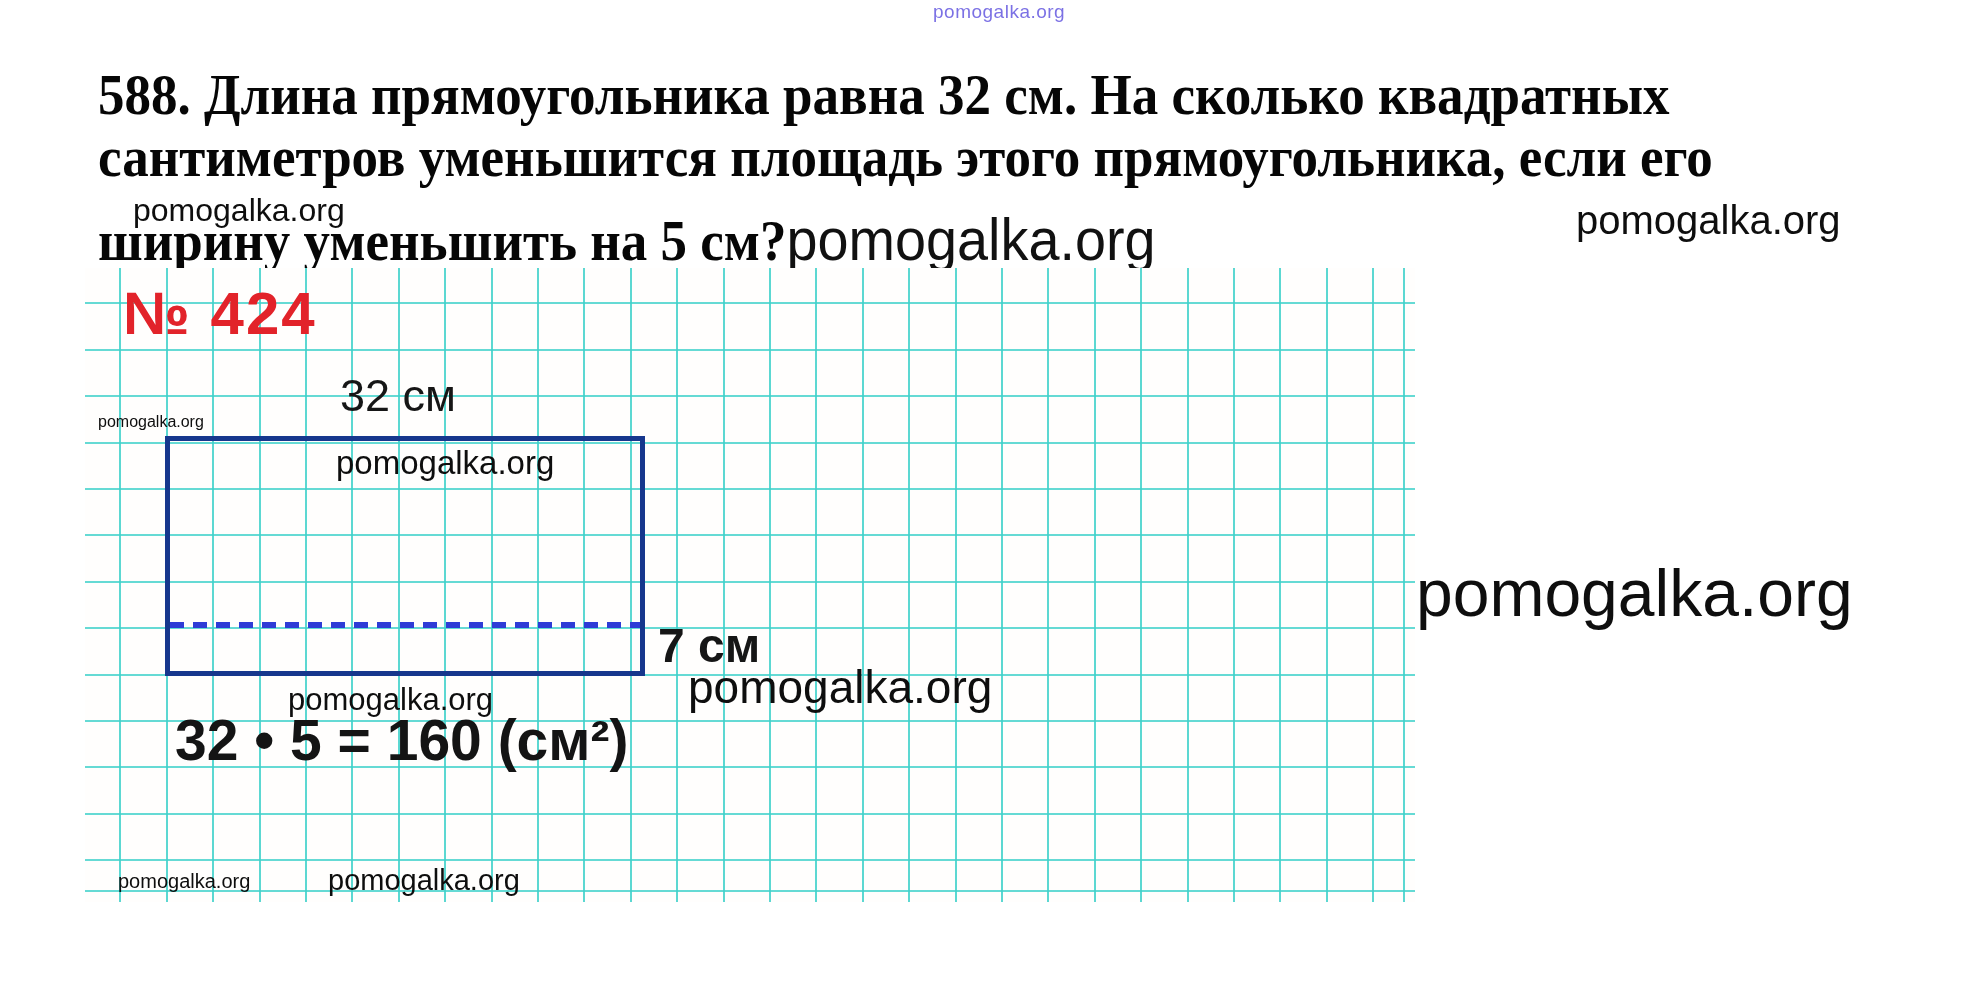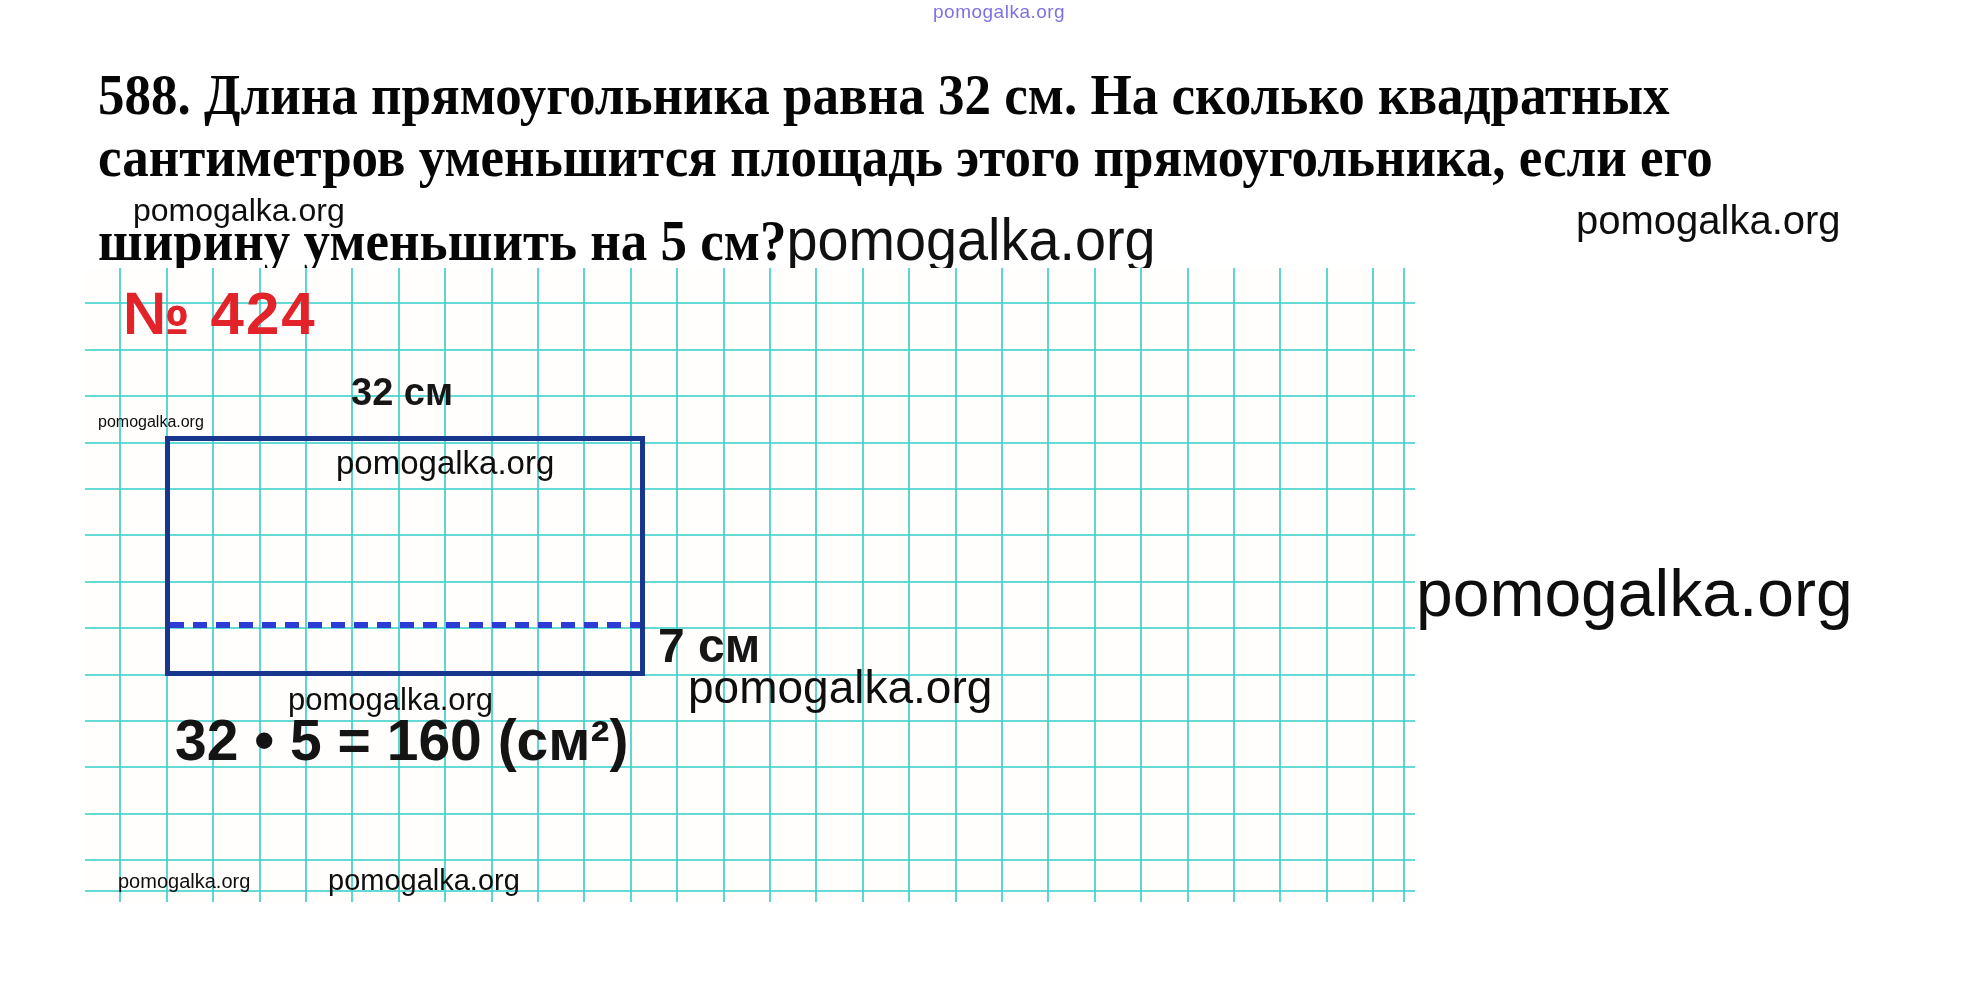--- a/index.html
+++ b/index.html
@@ -35,21 +35,21 @@
   .paper{
     position:absolute;left:85px;top:268px;width:1330px;height:634px;
     background-color:#fffefd;
     background-image:
       repeating-linear-gradient(to right, rgba(63,209,202,.85) 0 2px, transparent 2px 46.4px),
       repeating-linear-gradient(to bottom, rgba(63,209,202,.8) 0 2px, transparent 2px 46.4px);
     background-position:-12px -12px;
   }
   .paper .abs{position:absolute;white-space:nowrap;line-height:1;}
   .problem-number{left:38px;top:16px;font-size:60px;font-weight:700;color:#e2232a;letter-spacing:2px;}
-  .length-label{left:266px;top:105px;font-size:38px;font-weight:700;color:#161616;}
+  .length-label{left:255px;top:105px;font-size:45px;font-weight:400;color:#161616;}
   .width-label{left:573px;top:354px;font-size:48px;font-weight:700;color:#161616;}
   .wm-paper-topleft{left:13px;top:146px;font-size:16px;}
   .wm-inside-rect{left:251px;top:178px;font-size:33px;}
   .wm-mid-right{left:603px;top:396px;font-size:46px;}
   .wm-below-rect{left:203px;top:416px;font-size:31px;}
   .wm-bottom-small{left:33px;top:603px;font-size:20px;}
   .wm-bottom-med{left:243px;top:598px;font-size:29px;}
   .equation{left:90px;top:444px;font-size:57px;font-weight:700;color:#141414;}
   .answer{left:36px;top:543px;font-size:62px;font-weight:700;color:#101010;}
   

